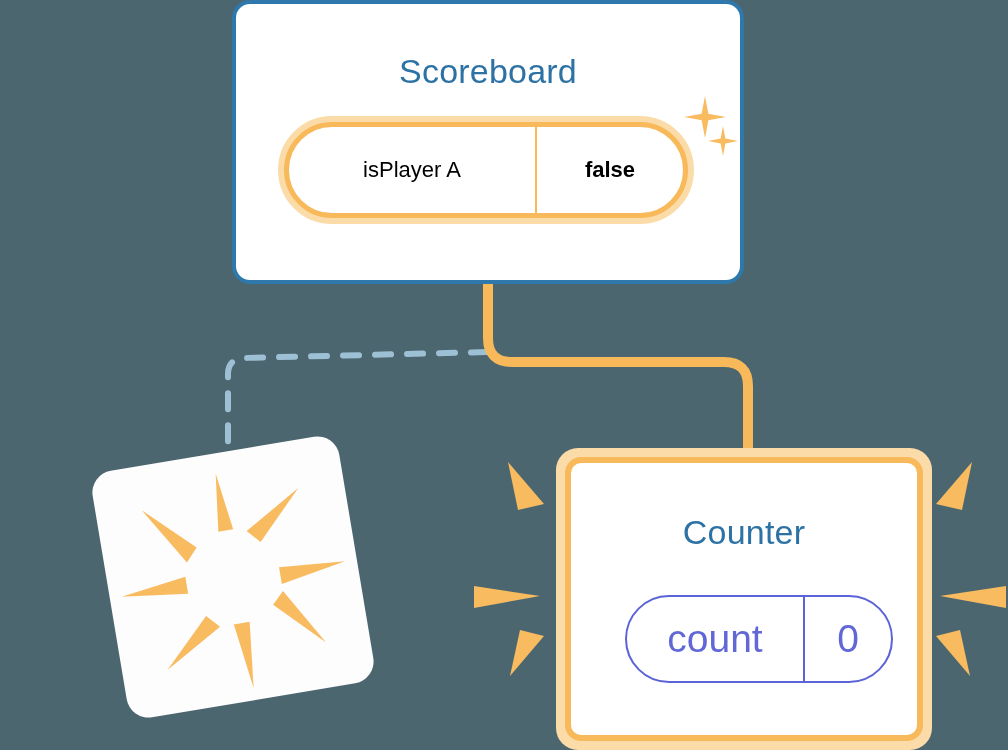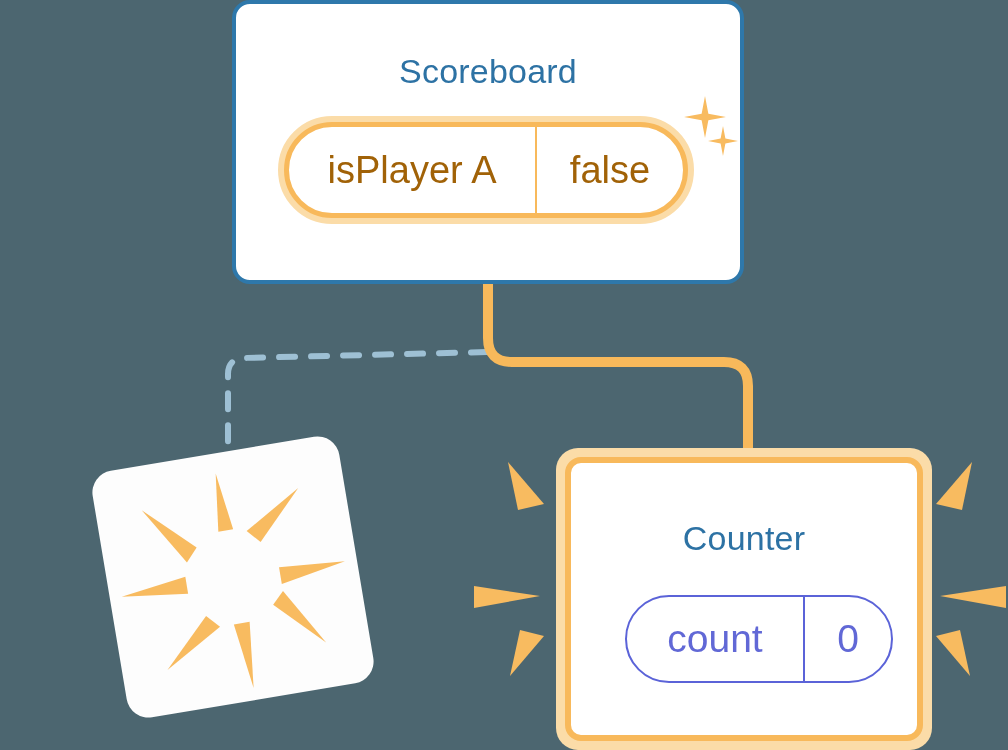--- a/index.html
+++ b/index.html
@@ -72,30 +72,30 @@
     border-radius: 999px;
     box-sizing: border-box;
     background: #ffffff;
     display: flex;
     align-items: stretch;
   }
   .pill-hl .seg {
     display: flex;
     align-items: center;
     justify-content: center;
-    color: #a16207;
-    font-size: 38px;
+    color: #000000;
+    font-size: 22px;
   }
   .pill-hl .seg-key {
     flex: 0 0 246px;
     border-right: 2px solid #f8b95b;
   }
   .pill-hl .seg-val {
     flex: 1 1 auto;
-    font-weight: normal;
+    font-weight: bold;
   }
 
   
   .sparkle {
     position: absolute;
     background: #f8bb60;
   }
   .sparkle.big {
     left: 684px; top: 96px;
     width: 42px; height: 42px;
@@ -142,21 +142,21 @@
     padding: 9px;
   }
   #counter-inner {
     position: absolute;
     inset: 9px;
     border: 6px solid #f8b95b;
     border-radius: 16px;
     background: #ffffff;
     box-sizing: border-box;
   }
-  #counter-title { top: 56px; }
+  #counter-title { top: 50px; }
 
   
   .pill-plain {
     position: absolute;
     left: 54px;
     top: 132px;
     width: 268px;
     height: 88px;
     border: 2px solid #5b63d8;
     border-radius: 999px;

